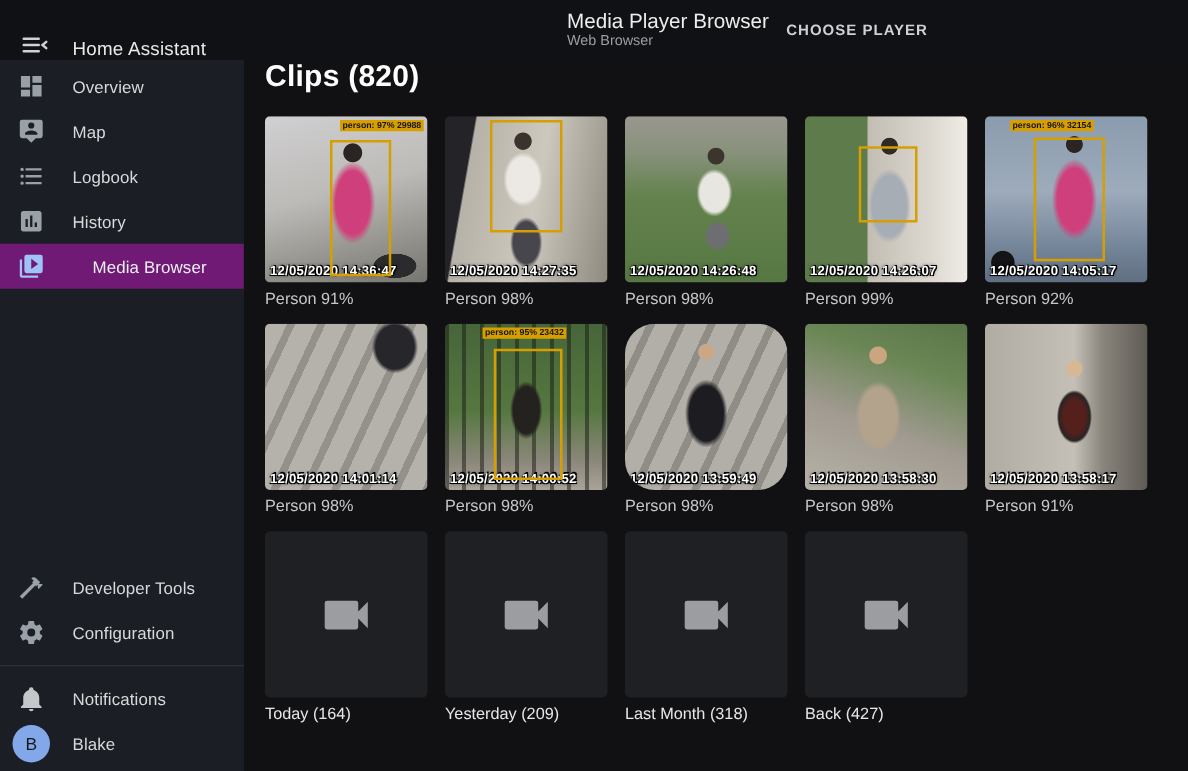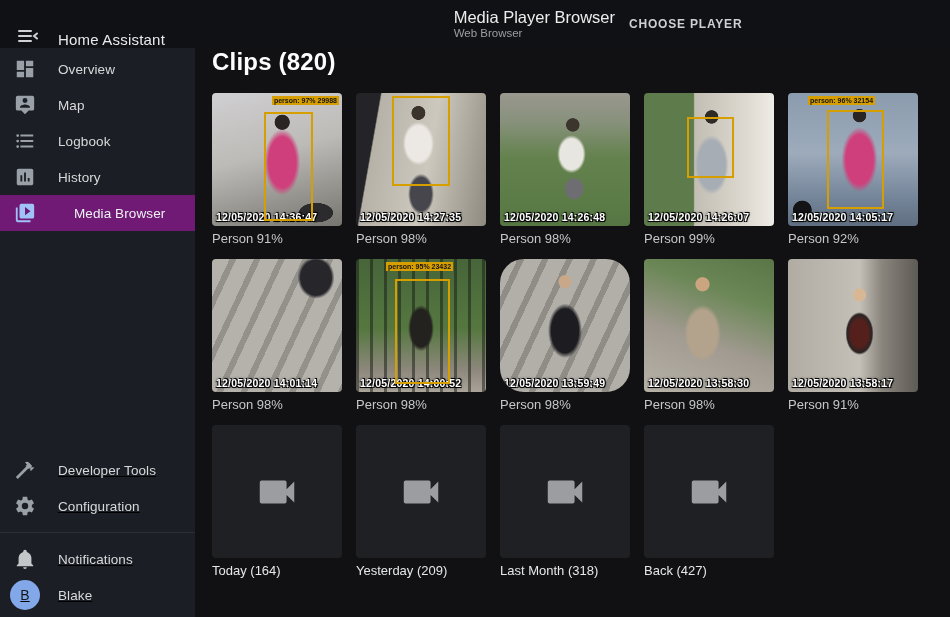--- a/index.html
+++ b/index.html
@@ -21,21 +21,21 @@
   
   .sidebar { position:fixed; top:48px; left:0; bottom:0; width:195px; background:#1b1e24;
     display:flex; flex-direction:column; }
   .nav { margin-top:3px; }
   .nav-item { height:36px; display:flex; align-items:center; cursor:pointer; }
   .nav-item.selected { background:#701a75;gap:16px; }
   .nav-icon { width:22px; height:22px; margin-left:14px; color:#9aa0a8; flex-shrink:0; }
   .nav-item.selected .nav-icon { color:#9fc2f7; }
   .nav-label { margin-left:22px; font-size:13.5px; color:#d7d9db; letter-spacing:.1px; }
   .nav-item.selected .nav-label { color:#eef1f4; }
-  .sidebar-bottom { margin-top:auto; padding-bottom:4px;text-decoration:underline; }
+  .sidebar-bottom { margin-top:auto; padding-bottom:4px; }
   .divider { height:1px; background:#2c3036; margin:8px 0; }
   .avatar { width:30px; height:30px; border-radius:50%; background:#82a8ea; color:#15181c;
     display:flex; align-items:center; justify-content:center; font-size:14px; margin-left:10px; flex-shrink:0; }
   .nav-item .avatar + .nav-label { margin-left:18px; }
 
   
   .content { margin-left:195px; padding:14px 17px 0; }
   .breadcrumb { display:flex; align-items:center; font-size:12.5px; color:#8f9295; cursor:pointer; }
   .breadcrumb .arrow { margin-right:7px; font-size:13px; }
   .content-title { margin-top:19px; margin-bottom:17px; font-size:24px; font-weight:700; color:#fdfdfd; letter-spacing:.2px; }

